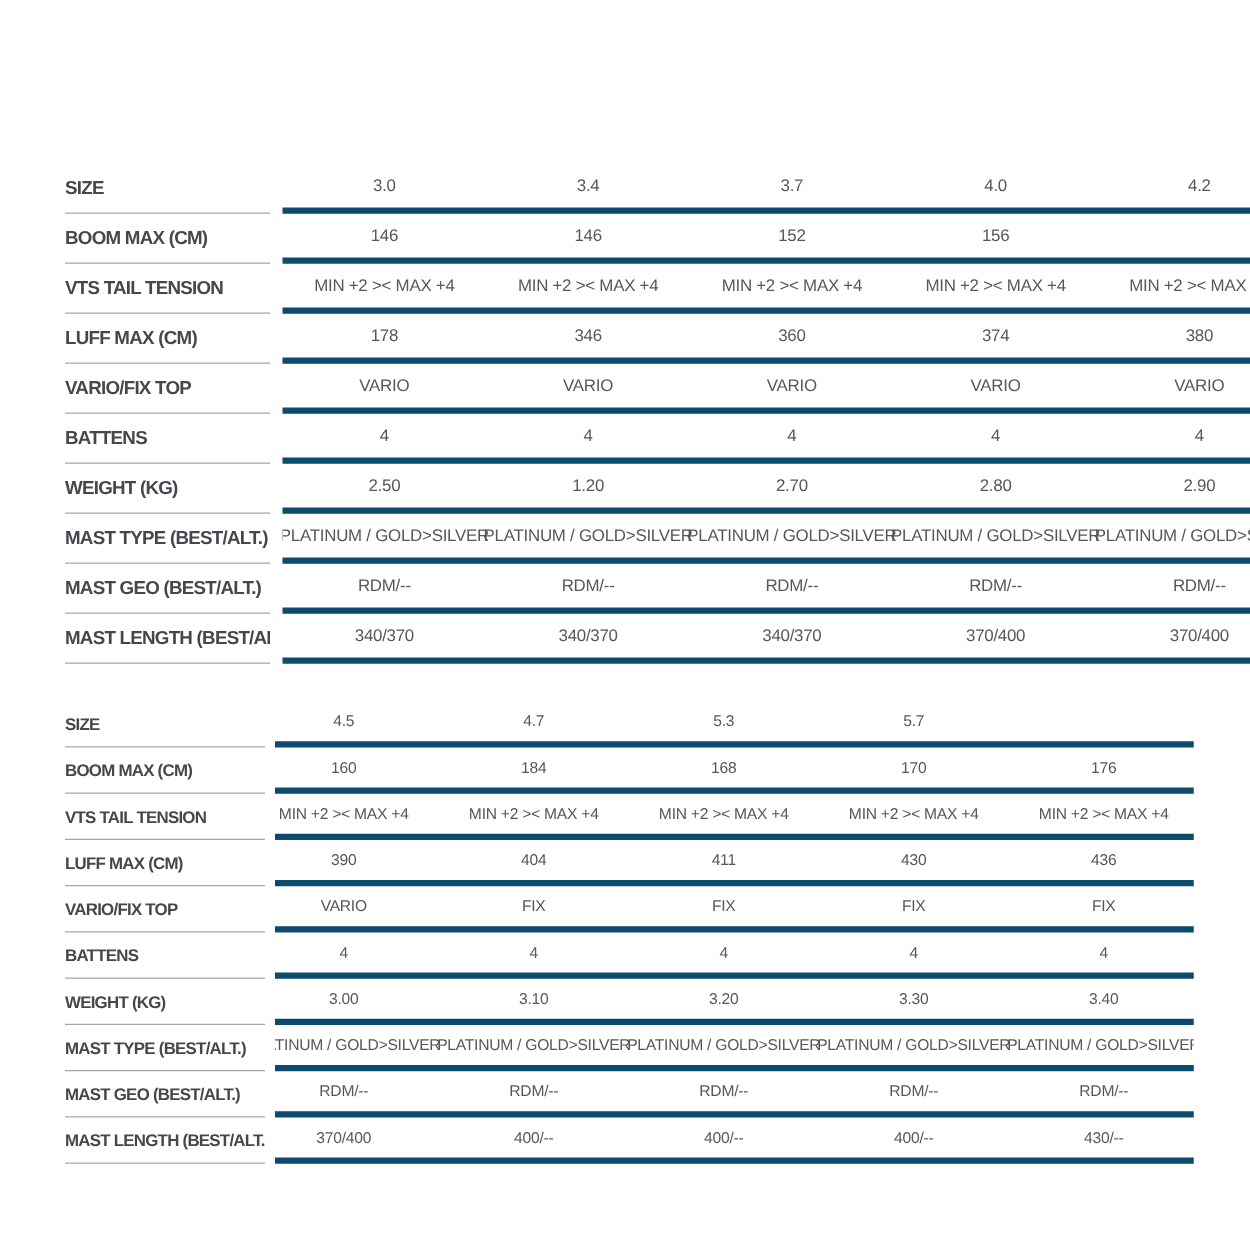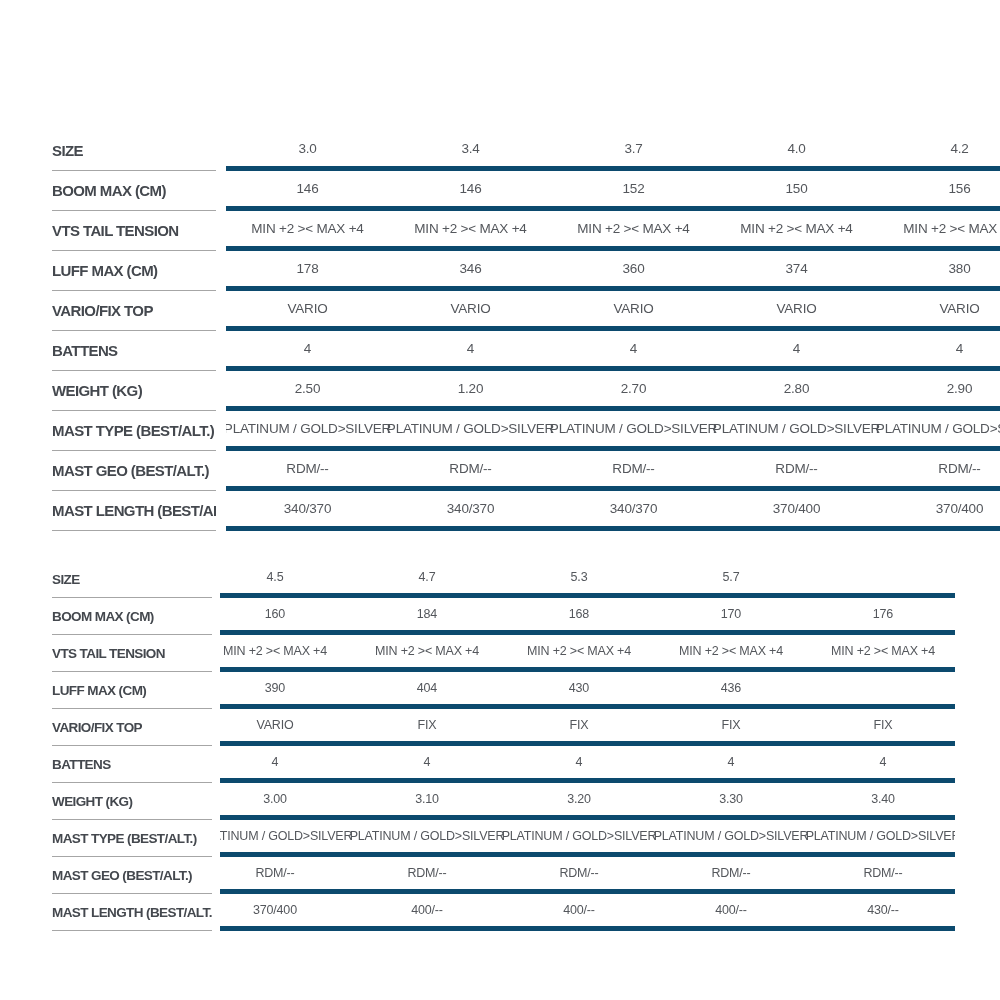--- a/index.html
+++ b/index.html
@@ -109,21 +109,20 @@
         </div>
       </div>
       <div class="spec-row">
         <div class="label-cell">BOOM MAX (CM)</div>
         <div class="col-gap"></div>
         <div class="values-viewport">
           <div class="values-strip">
             <div class="value-cell">146</div>
             <div class="value-cell">146</div>
             <div class="value-cell">152</div>
-            <div class="value-cell">150</div>
             <div class="value-cell">156</div>
           </div>
         </div>
       </div>
       <div class="spec-row">
         <div class="label-cell">VTS TAIL TENSION</div>
         <div class="col-gap"></div>
         <div class="values-viewport">
           <div class="values-strip">
             <div class="value-cell">MIN +2 &gt;&lt; MAX +4</div>
@@ -265,20 +264,21 @@
           </div>
         </div>
       </div>
       <div class="spec-row">
         <div class="label-cell">LUFF MAX (CM)</div>
         <div class="col-gap"></div>
         <div class="values-viewport">
           <div class="values-strip">
             <div class="value-cell">390</div>
             <div class="value-cell">404</div>
+            <div class="value-cell">411</div>
             <div class="value-cell">430</div>
             <div class="value-cell">436</div>
           </div>
         </div>
       </div>
       <div class="spec-row">
         <div class="label-cell">VARIO/FIX TOP</div>
         <div class="col-gap"></div>
         <div class="values-viewport">
           <div class="values-strip">

